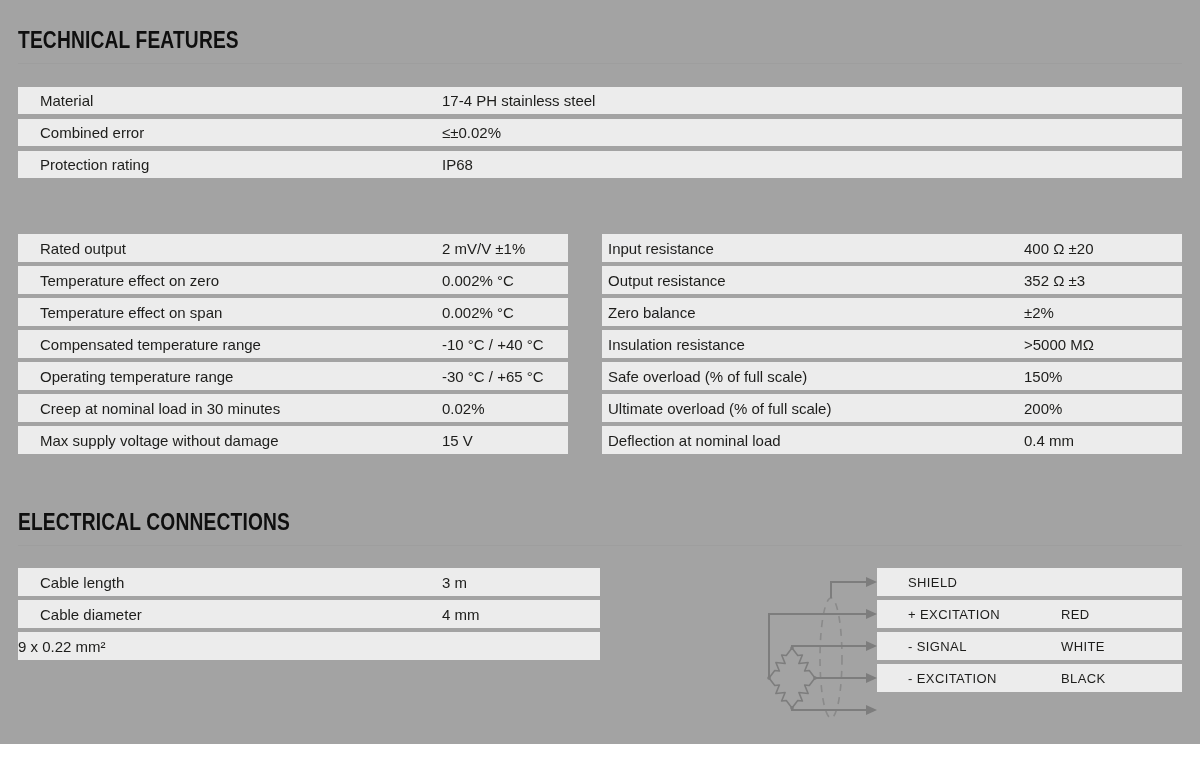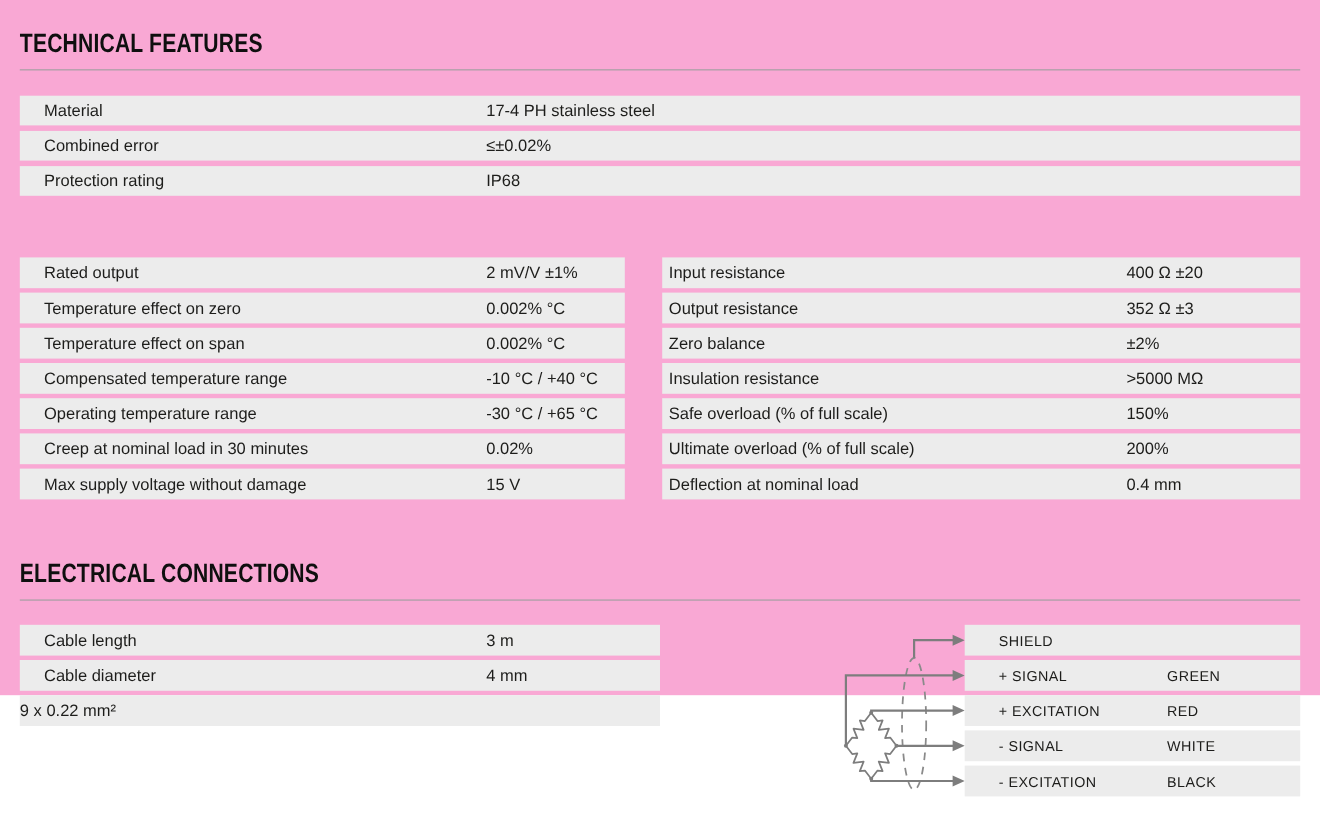--- a/index.html
+++ b/index.html
@@ -1,18 +1,18 @@
 <!DOCTYPE html>
 <html><head>
 <meta charset="utf-8">
 <style>
   * { margin:0; padding:0; box-sizing:border-box; }
   html,body { width:1200px; height:764px; background:#ffffff; overflow:hidden;
               font-family:"Liberation Sans", sans-serif; color:#1d1d1b; }
-  .page { position:relative; width:1200px; height:632px; background:#f9a8d4; }
+  .page { position:relative; width:1200px; height:744px; background:#a3a3a3; }
 
   .sec-title { position:absolute; left:18px; font-size:24px; font-weight:bold;
                color:#0f0f0f; line-height:26px; white-space:nowrap;
                transform:scaleX(0.80); transform-origin:left center;
                letter-spacing:0.2px; }
   .rule { position:absolute; left:18px; width:1164px; height:1px; background:#9e9e9e; }
 
   .tbl { position:absolute; }
   .row { display:flex; align-items:center; height:28px; margin-bottom:4px;
          background:#ececec; font-size:15px;gap:24px; }
@@ -166,24 +166,20 @@
     <polygon class="head" points="111,108 122,113 111,118"></polygon>
     <polygon class="head" points="111,140 122,145 111,150"></polygon>
   </svg>
 
   <div class="tbl" id="tbl-wiring">
     <div class="row">
       <span class="lbl">SHIELD</span>
       <span class="val"></span>
     </div>
     <div class="row">
-      <span class="lbl">+ SIGNAL</span>
-      <span class="val">GREEN</span>
-    </div>
-    <div class="row">
       <span class="lbl">+ EXCITATION</span>
       <span class="val">RED</span>
     </div>
     <div class="row">
       <span class="lbl">- SIGNAL</span>
       <span class="val">WHITE</span>
     </div>
     <div class="row">
       <span class="lbl">- EXCITATION</span>
       <span class="val">BLACK</span>

